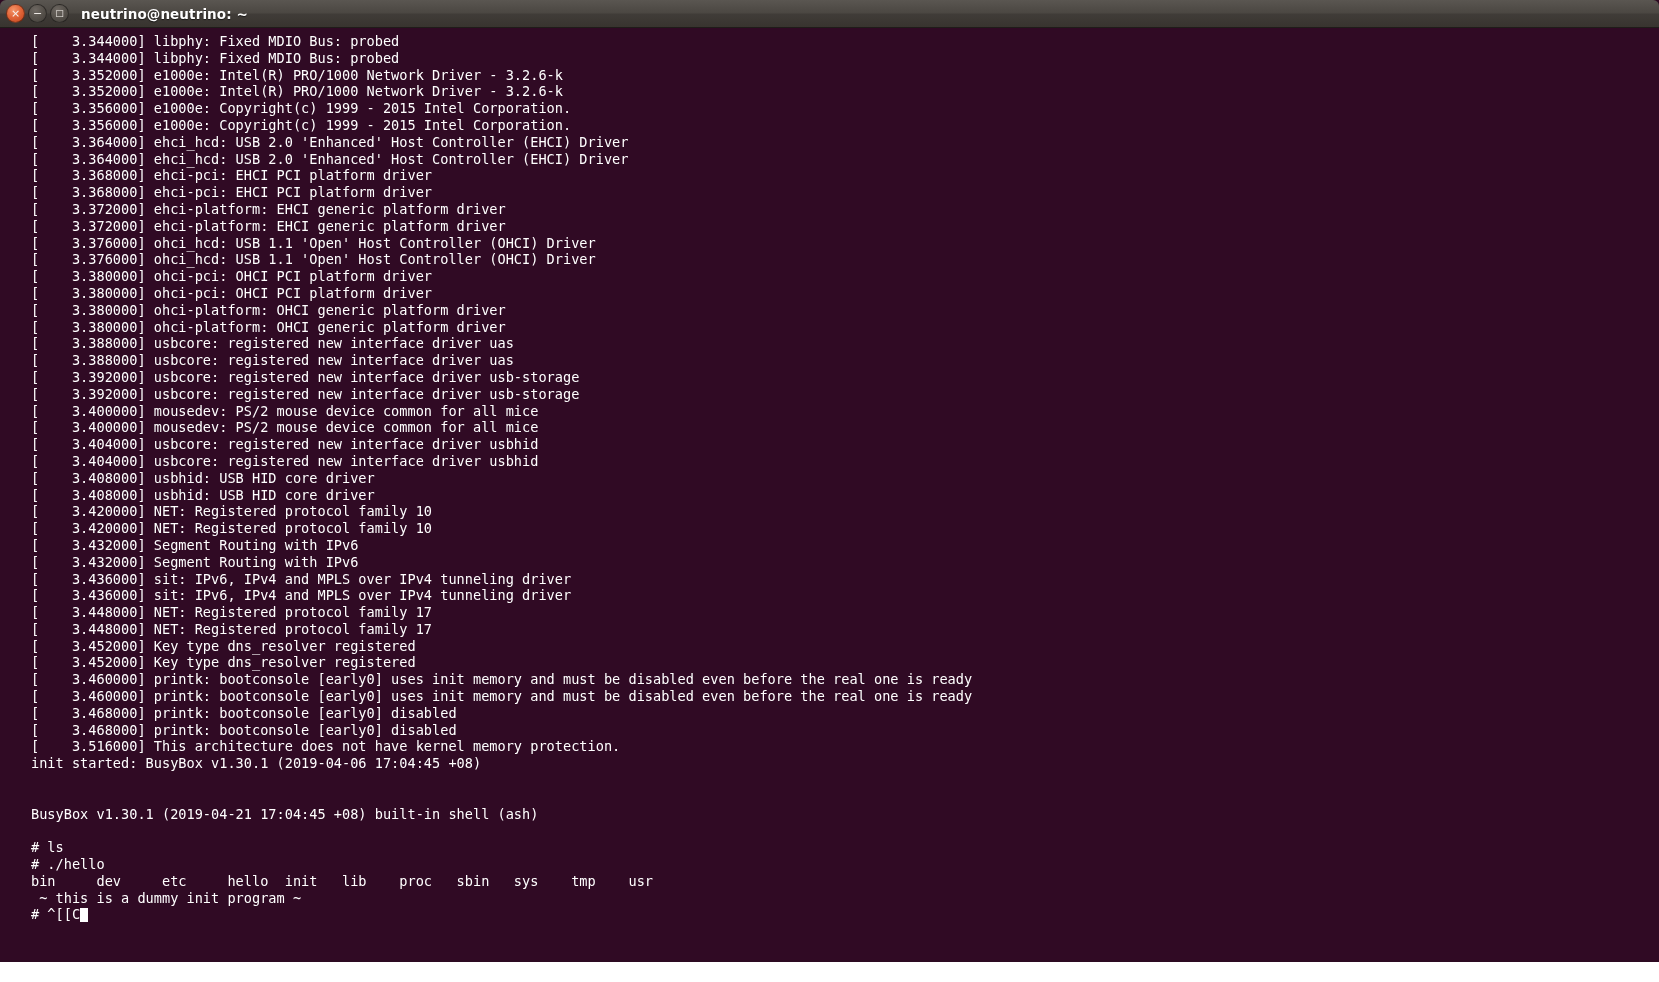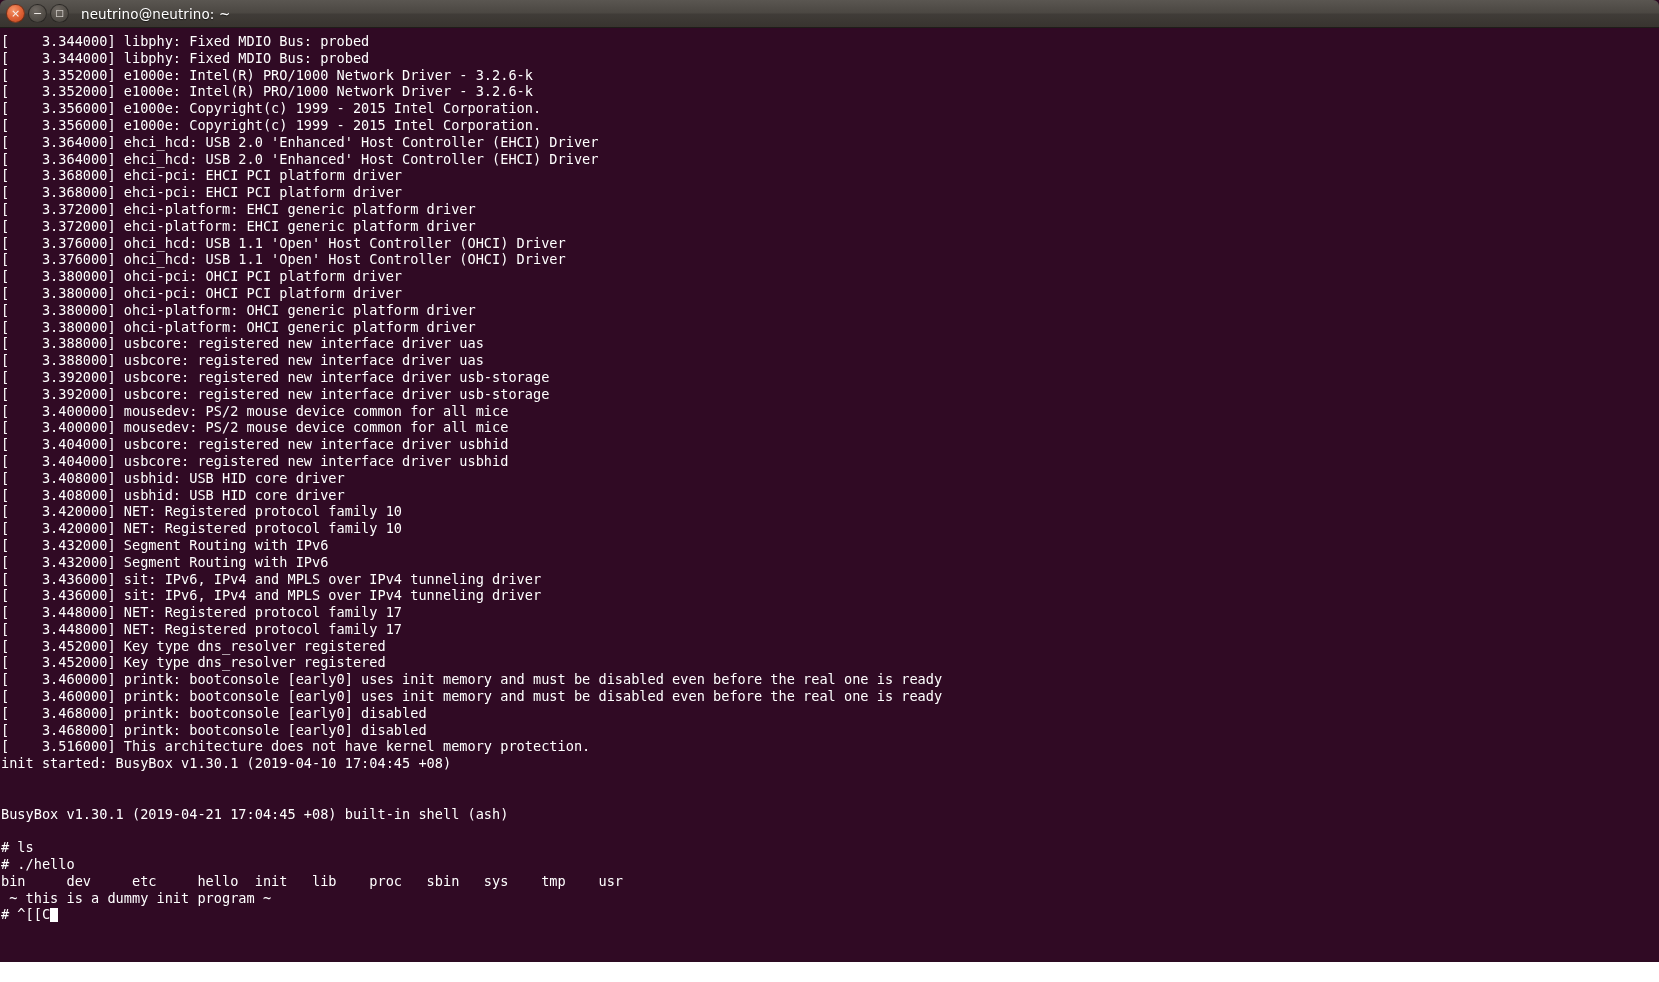--- a/index.html
+++ b/index.html
@@ -28,32 +28,33 @@
     font-size:11px; line-height:1; color:#f6f2ee;
     border:1px solid rgba(0,0,0,.45);
   }
   .wbtn.close{ background:radial-gradient(circle at 38% 30%,#f4956a 0%,#e2673a 45%,#c0431c 100%); }
   .wbtn.min,.wbtn.max{ background:radial-gradient(circle at 38% 30%,#6e6862 0%,#56514b 50%,#413d38 100%); }
   .wbtn .glyph{ display:block; transform:translateY(-.5px); }
   .wbtn.max .glyph{ font-size:9px; }
   .title-text{
     margin-left:12px; color:#ffffff;
     font-family:"DejaVu Sans", sans-serif;
-    font-size:13.5px; font-weight:normal;
+    font-size:13.5px; font-weight:bold;
     text-shadow:0 1px 1px rgba(0,0,0,.6);
     letter-spacing:.1px;
   }
 
   
   .term{
     position:absolute; top:28px; left:0;
     width:1659px; height:(932px);
     height:932px;
     background:#300a24;
     overflow:hidden;
+    padding-left:30px;
   }
   .lines{ padding:5px 0 0 1px; }
   .line{
     color:#ffffff;
     font-family:"DejaVu Sans Mono", monospace;
     font-size:13.6px;
     line-height:16.8px;
     white-space:pre;
     height:16.8px;
     letter-spacing:0px;
@@ -136,21 +137,21 @@
         <div class="line">[    3.436000] sit: IPv6, IPv4 and MPLS over IPv4 tunneling driver</div>
         <div class="line">[    3.448000] NET: Registered protocol family 17</div>
         <div class="line">[    3.448000] NET: Registered protocol family 17</div>
         <div class="line">[    3.452000] Key type dns_resolver registered</div>
         <div class="line">[    3.452000] Key type dns_resolver registered</div>
         <div class="line">[    3.460000] printk: bootconsole [early0] uses init memory and must be disabled even before the real one is ready</div>
         <div class="line">[    3.460000] printk: bootconsole [early0] uses init memory and must be disabled even before the real one is ready</div>
         <div class="line">[    3.468000] printk: bootconsole [early0] disabled</div>
         <div class="line">[    3.468000] printk: bootconsole [early0] disabled</div>
         <div class="line">[    3.516000] This architecture does not have kernel memory protection.</div>
-        <div class="line">init started: BusyBox v1.30.1 (2019-04-10 17:04:45 +08)</div>
+        <div class="line">init started: BusyBox v1.30.1 (2019-04-06 17:04:45 +08)</div>
         <div class="line"></div>
         <div class="line"></div>
         <div class="line">BusyBox v1.30.1 (2019-04-21 17:04:45 +08) built-in shell (ash)</div>
         <div class="line"></div>
         <div class="line"># ls</div>
         <div class="line"># ./hello</div>
         <div class="line">bin     dev     etc     hello  init   lib    proc   sbin   sys    tmp    usr</div>
         <div class="line"> ~ this is a dummy init program ~</div>
         <div class="line"><span># ^[[C</span><span class="cursor"></span></div>
       </div>

